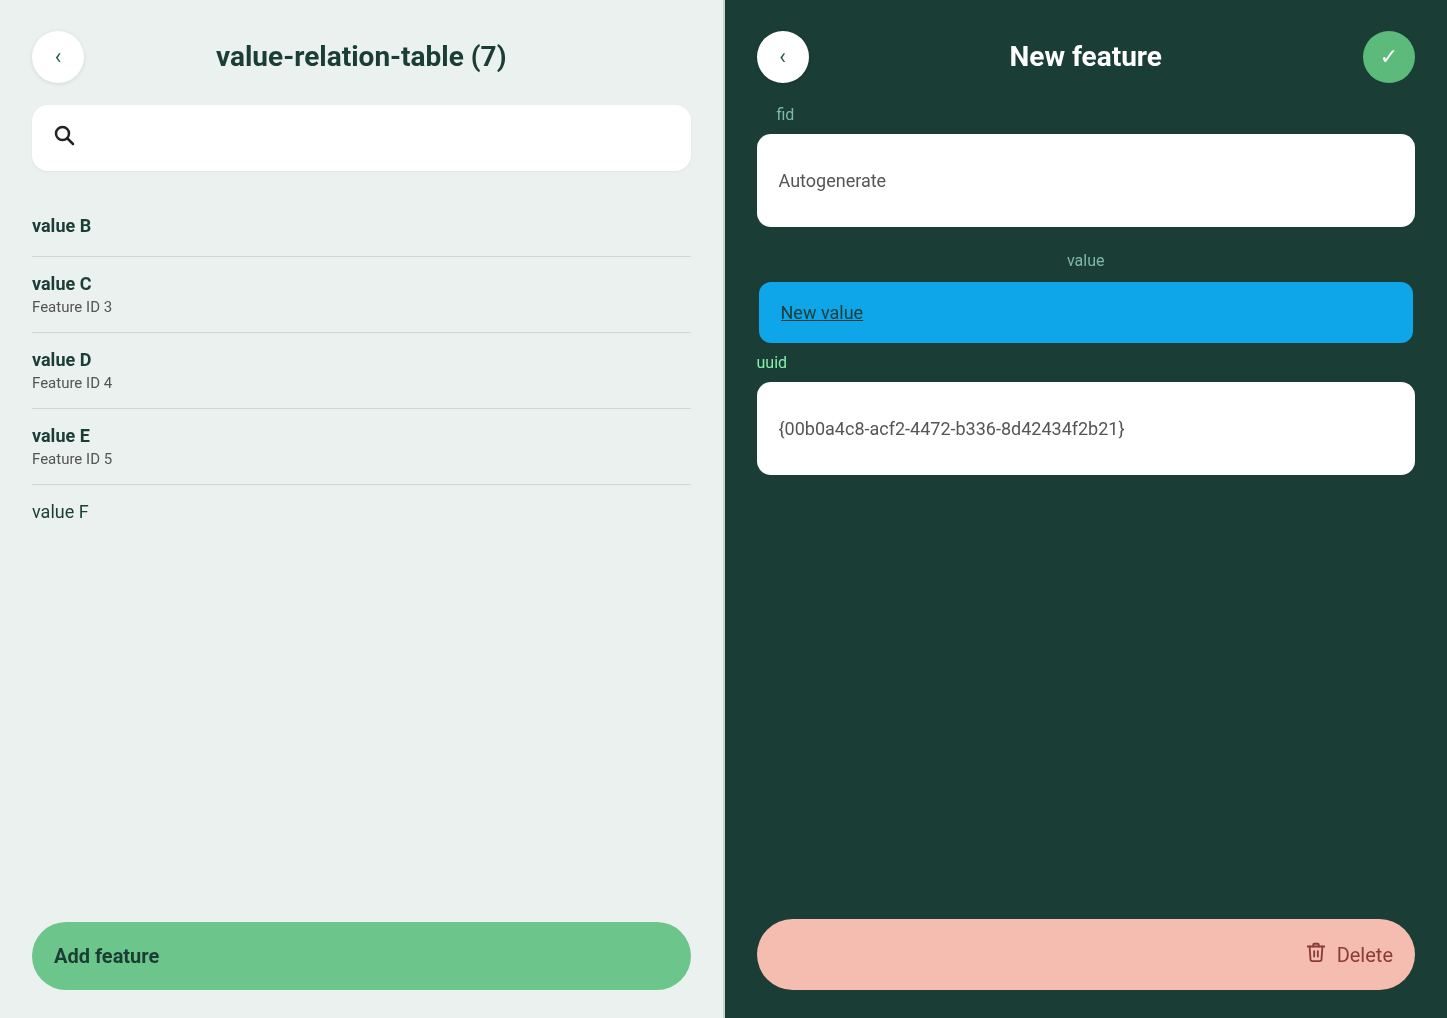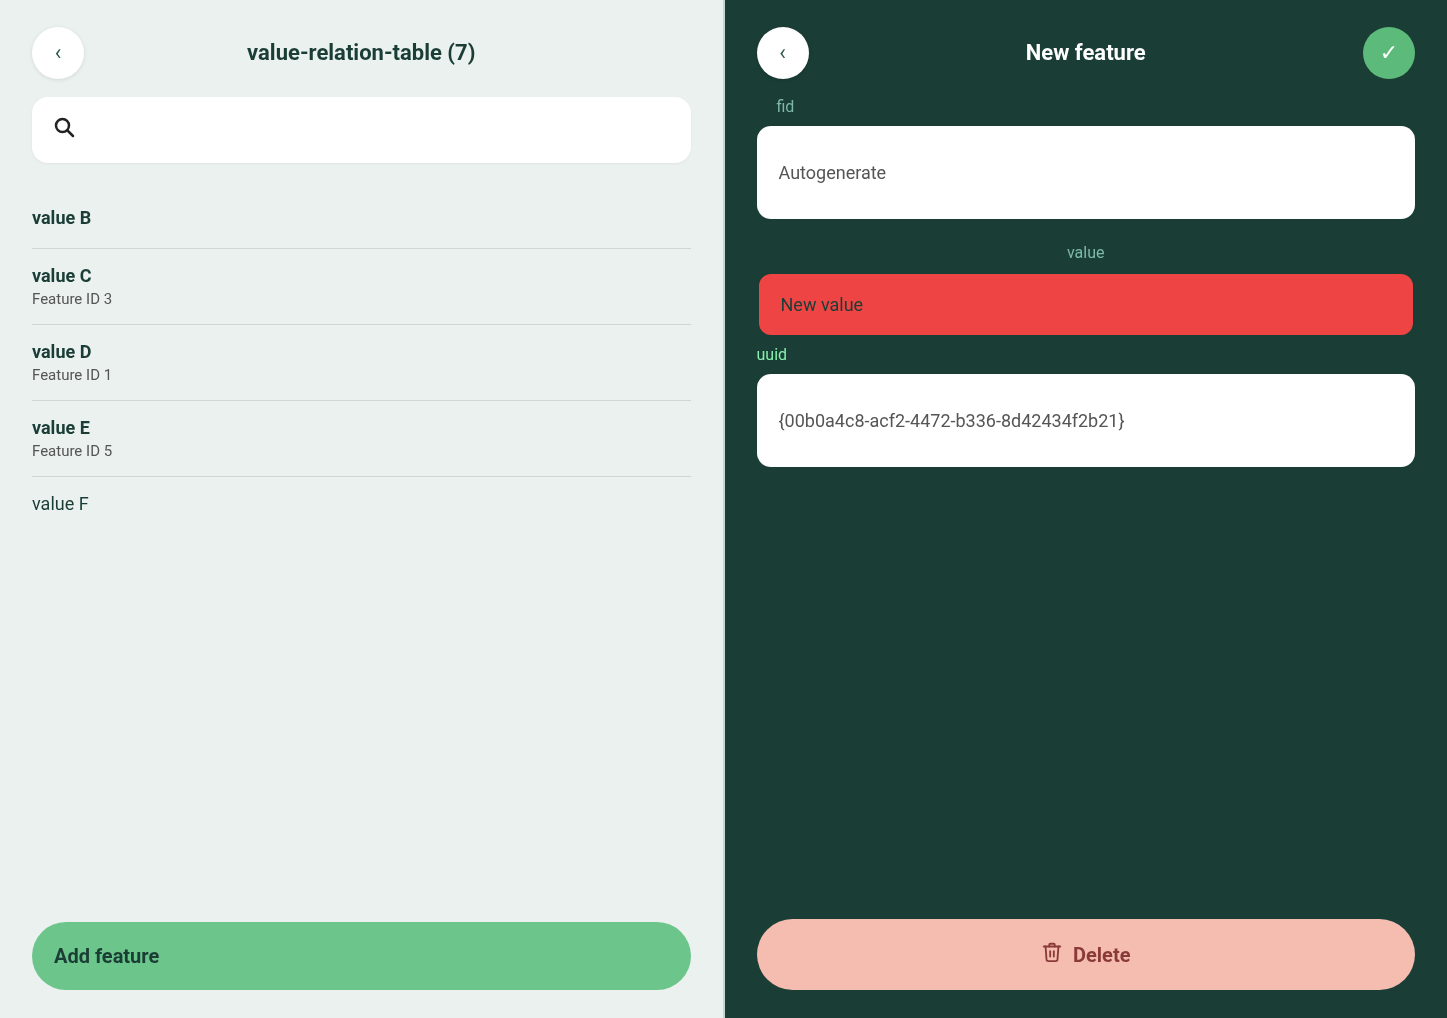--- a/index.html
+++ b/index.html
@@ -58,21 +58,21 @@
       cursor: pointer;
       display: flex;
       align-items: center;
       justify-content: center;
       font-size: 22px;
       color: #2d5a4e;
       box-shadow: 0 1px 4px rgba(0,0,0,0.1);
     }
 
     .header-title {
-      font-size: 22px;
+      font-size: 28px;
       font-weight: 700;
       color: #1a3d36;
     }
 
     .confirm-btn {
       position: absolute;
       right: 0;
       width: 52px;
       height: 52px;
       background: #5cbb7a;
@@ -181,46 +181,47 @@
       background: white;
       border-radius: 14px;
       padding: 36px 22px;
       font-size: 18px;
       color: #555;
       border: none;
       width: 100%;
     }
 
     .field-input-active {
-      background: #ef4444;
+      background: #0ea5e9;
       border-radius: 14px;
       padding: 20px 22px;
       font-size: 18px;
       color: #1a3d36;
       border: 2.5px solid #1a3d36;
       width: 100%;
       outline: none;
+      text-decoration: underline;
     }
 
     .delete-btn {
       position: absolute;
       bottom: 28px;
       left: 32px;
       right: 32px;
       background: #f4bdb0;
       border: none;
       border-radius: 40px;
       padding: 22px;
       font-size: 20px;
-      font-weight: 700;
+      font-weight: 400;
       color: #8b3a3a;
       cursor: pointer;
       display: flex;
       align-items: center;
-      justify-content: center;
+      justify-content: flex-end;
       gap: 10px;
     }
 
     .trash-icon {
       font-size: 20px;
     }
   </style>
 </head>
 <body>
 
@@ -245,21 +246,21 @@
   <div class="list-items">
     <div class="list-item">
       <div class="list-item-title">value B</div>
     </div>
     <div class="list-item">
       <div class="list-item-title">value C</div>
       <div class="list-item-sub">Feature ID 3</div>
     </div>
     <div class="list-item">
       <div class="list-item-title">value D</div>
-      <div class="list-item-sub">Feature ID 1</div>
+      <div class="list-item-sub">Feature ID 4</div>
     </div>
     <div class="list-item">
       <div class="list-item-title">value E</div>
       <div class="list-item-sub">Feature ID 5</div>
     </div>
     <div class="list-item-partial">
       <div class="list-item-title">value F</div>
     </div>
   </div>
 

